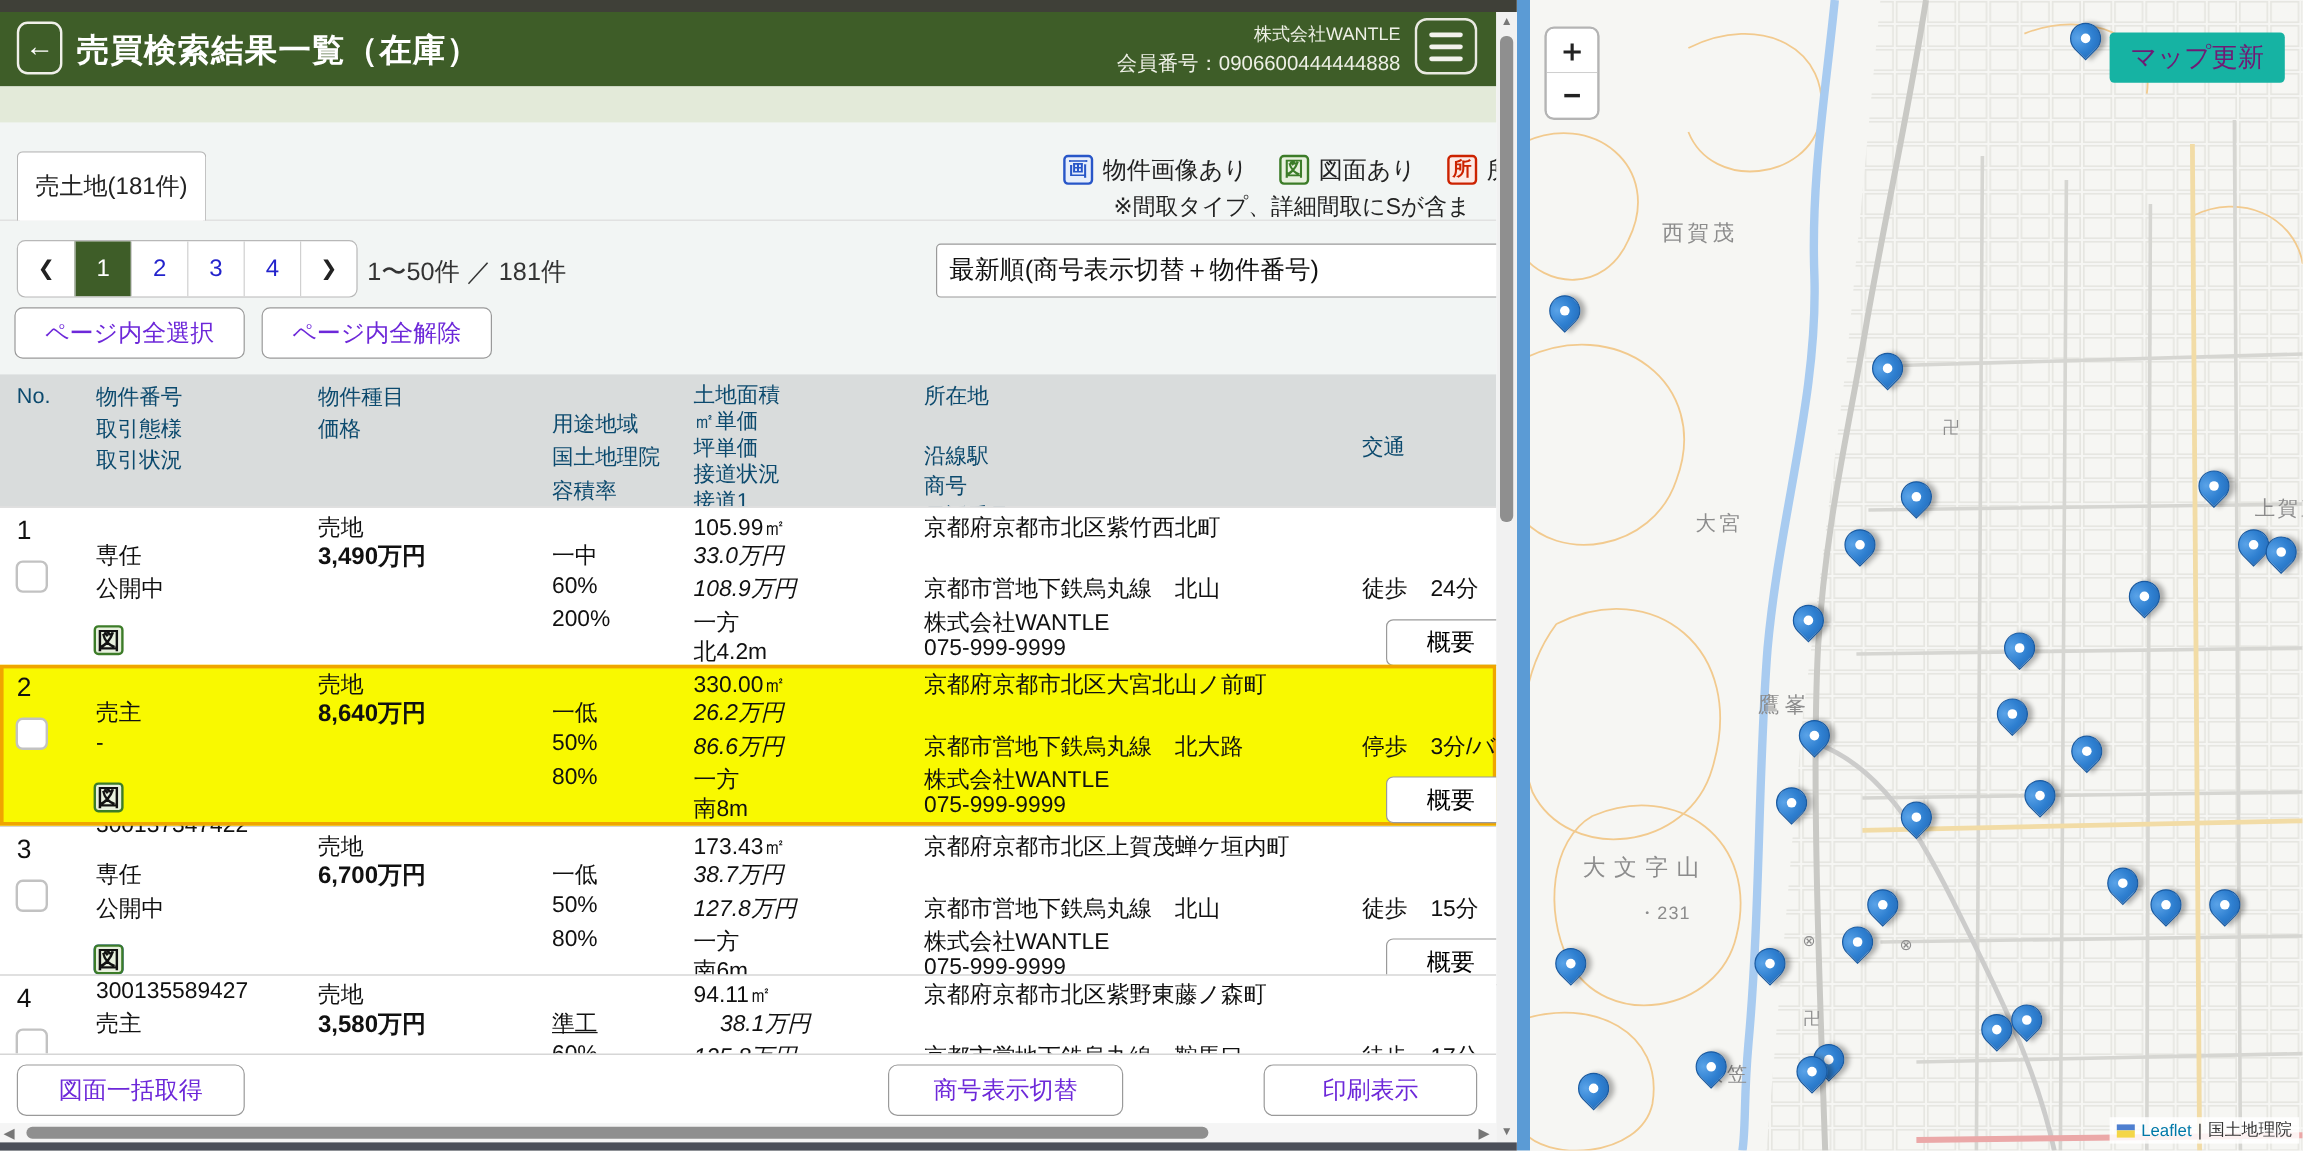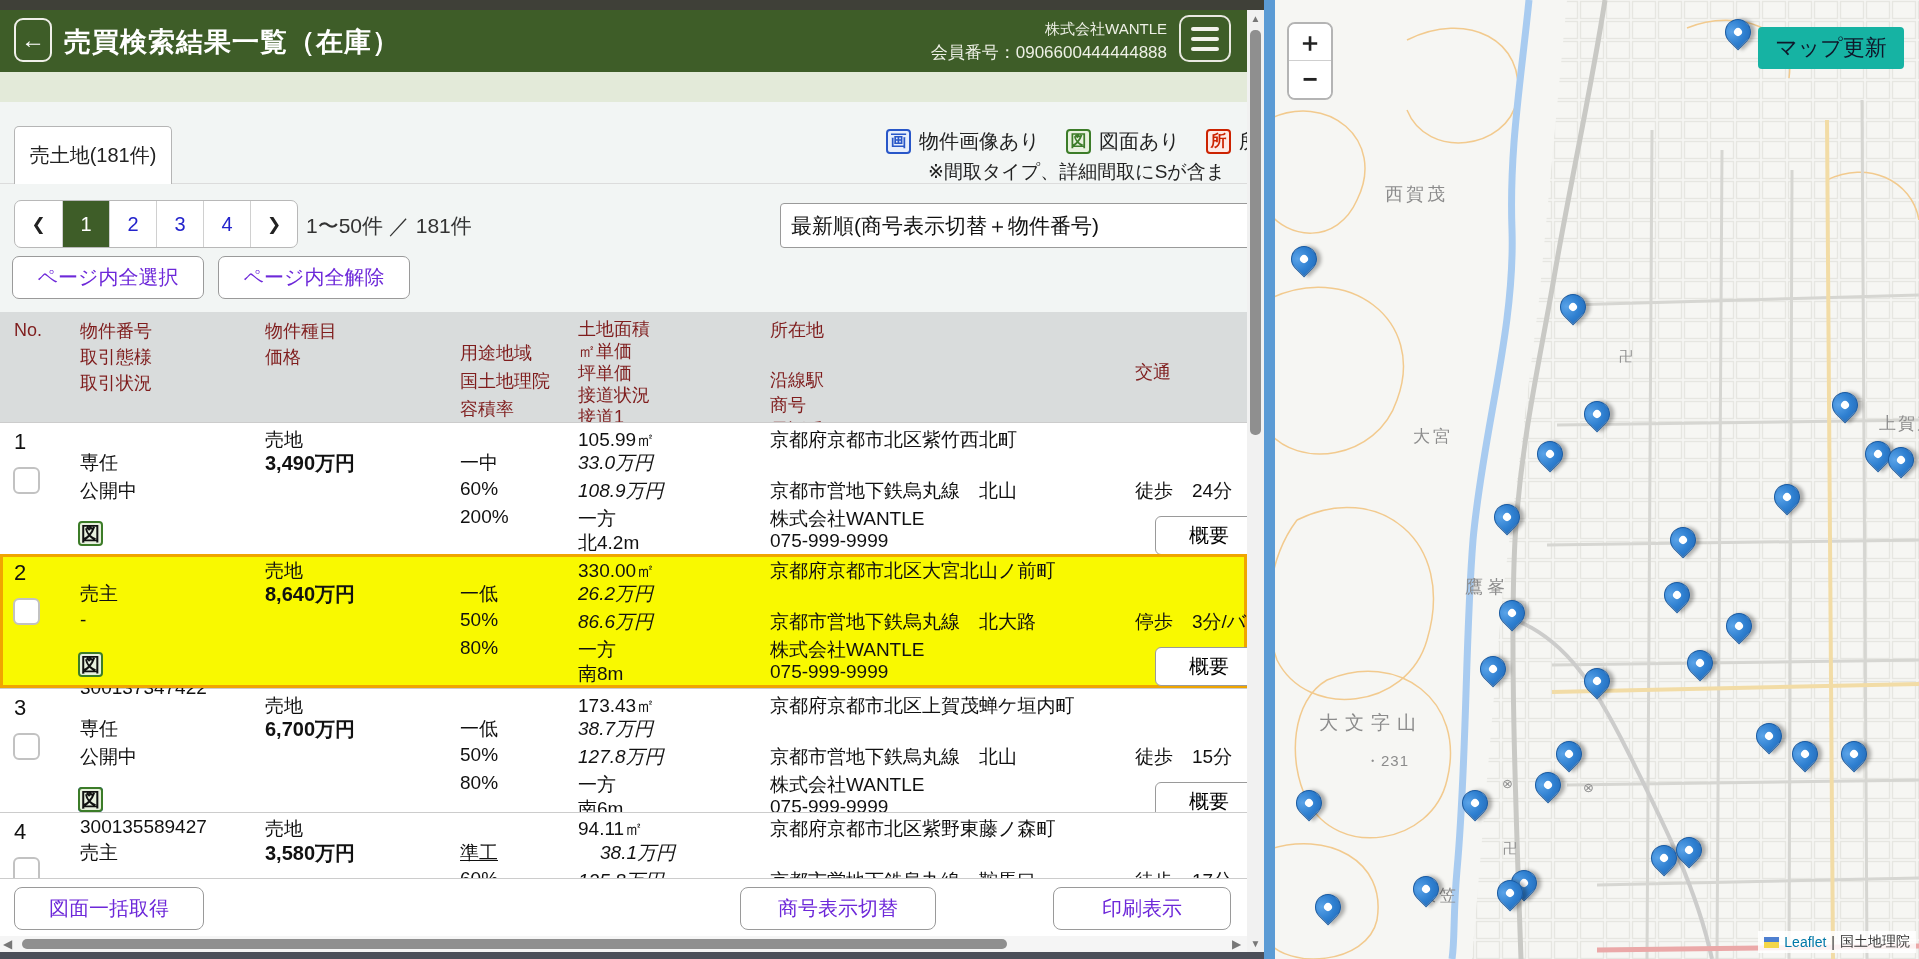--- a/index.html
+++ b/index.html
@@ -49,21 +49,21 @@
   .range-text { position:absolute; left:306px; top:212px; font-size:21px; color:#333; }
   .sort-box { position:absolute; left:780px; top:203px; width:478px; height:45px; background:#fff;
     border:1px solid #9a9a9a; border-radius:4px; font-size:21px; color:#111; line-height:43px;
     padding-left:10px; cursor:pointer; }
 
   .btn { background:#fff; border:1px solid #9a9a9a; border-radius:7px; color:#6d28d9;
     display:flex; align-items:center; justify-content:center; cursor:pointer; }
   .sel-btn { position:absolute; top:256px; height:43px; font-size:20px; }
 
   
-  .thead { position:absolute; left:0; top:312px; width:1247px; height:110px; background:#d9dcdc; color:#7f1d1d; }
+  .thead { position:absolute; left:0; top:312px; width:1247px; height:110px; background:#d9dcdc; color:#0c4a6e; }
   .thead span { position:absolute; font-size:18px; white-space:pre-line; }
   .rows-bg { position:absolute; left:0; top:422px; width:1247px; height:456px; background:#fff; }
   .row { position:absolute; left:0; width:1247px; border-top:1px solid #ccc; background:#fff; }
   .row span { position:absolute; font-size:19px; color:#111; white-space:nowrap; }
   .row .no { font-size:22px; }
   .row .price { font-weight:bold; font-size:20px; }
   .row .ital { font-style:italic; }
   .row.hl { background:#f9f900; border:3px solid #f0a500; z-index:5; }
   .chk { position:absolute; left:13px; top:44px; width:27px; height:27px; background:#fff;
     border:2px solid #c2c2c2; border-radius:6px; cursor:pointer; }
@@ -93,21 +93,21 @@
     background:radial-gradient(circle at 32% 30%, #5aa3e8 0%, #2e7fd0 55%, #2368b4 100%);
     border:1px solid #1a5aa0; border-radius:50% 50% 50% 0; transform:rotate(-45deg);
     box-shadow:3px 3px 4px rgba(0,0,0,0.3); cursor:pointer; }
   .pin::after { content:''; position:absolute; left:8px; top:8px; width:8px; height:8px; background:#fff; border-radius:50%; }
   .zoom-ctl { position:absolute; left:23px; top:22px; width:46px; z-index:7; border:2px solid #b4b4b4;
     border-radius:8px; overflow:hidden; background:#fff; }
   .zoom-ctl div { height:37px; display:flex; align-items:center; justify-content:center;
     font-size:26px; font-weight:bold; color:#222; cursor:pointer; background:#fff; }
   .zoom-ctl div:first-child { border-bottom:1px solid #cfcfcf; }
   .map-update { position:absolute; left:494px; top:27px; width:146px; height:42px; background:#16b3a3;
-    color:#0f172a; font-size:22px; border:none; border-radius:4px; display:flex; align-items:center;
+    color:#701a75; font-size:22px; border:none; border-radius:4px; display:flex; align-items:center;
     justify-content:center; z-index:7; cursor:pointer; }
   .attrib { position:absolute; right:3px; bottom:6px; background:rgba(255,255,255,0.85); z-index:7;
     font-size:14px; color:#333; padding:2px 6px; display:flex; align-items:center; gap:5px; }
   .attrib .leaflet { color:#0078a8; text-decoration:none; cursor:pointer; }
   .flag { display:inline-block; width:15px; height:11px; }
   .flag i { display:block; width:15px; height:5.5px; }
   .flag i:first-child { background:#4e7fd0; } .flag i:last-child { background:#f4d648; }
 </style>
 </head>
 <body>

